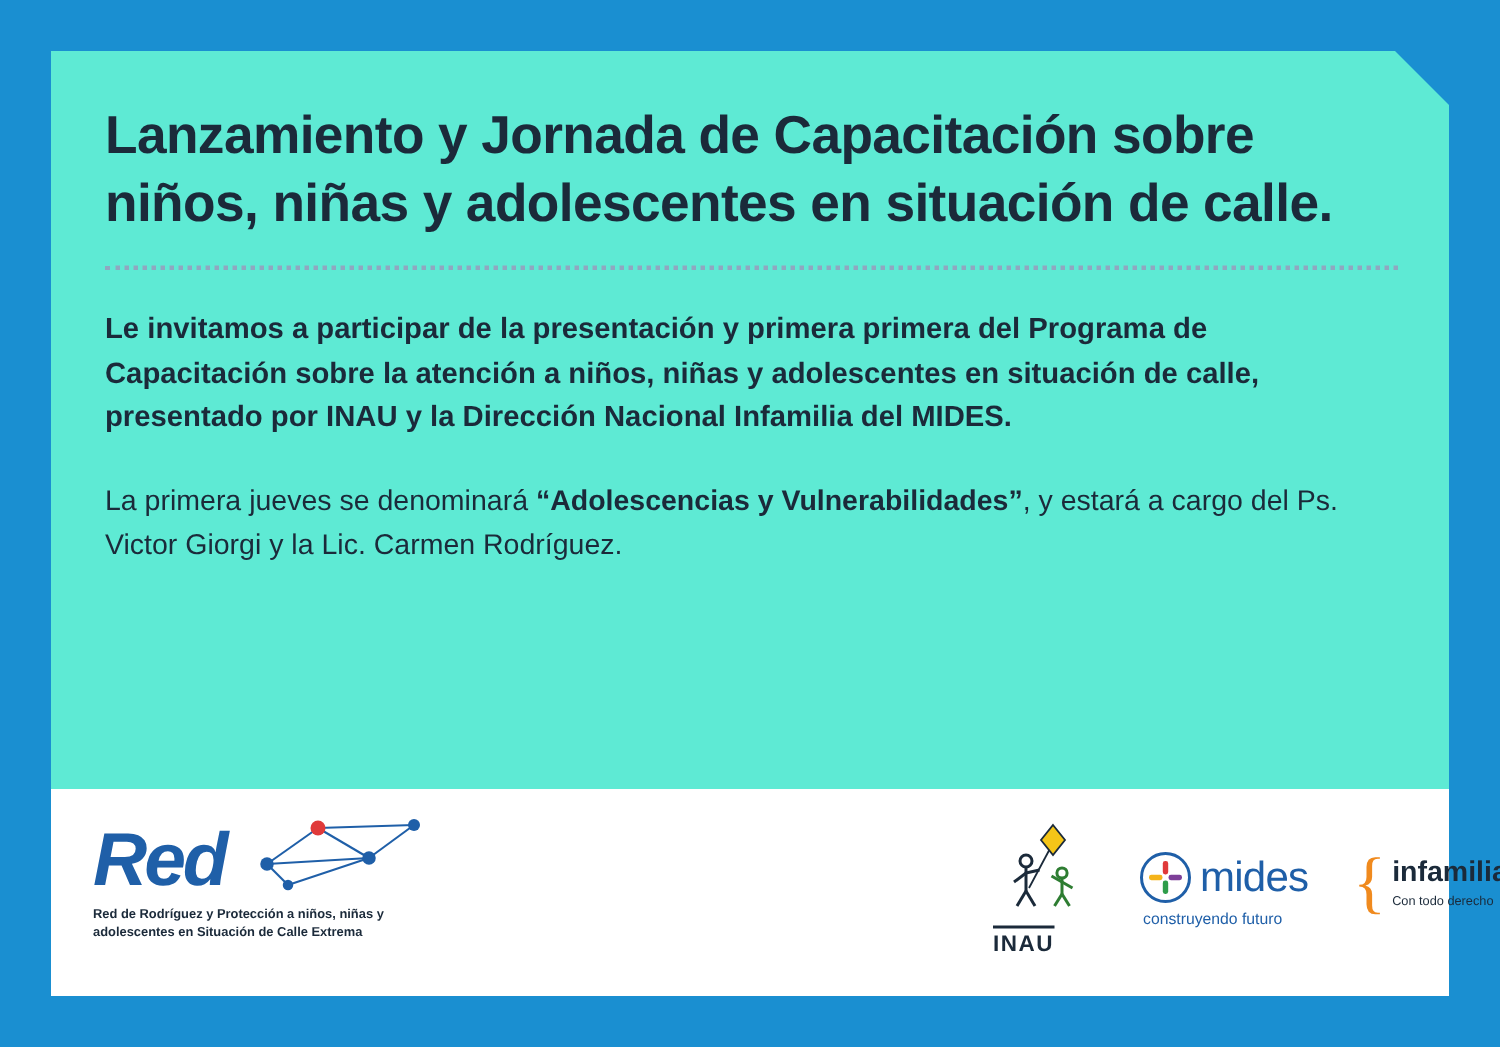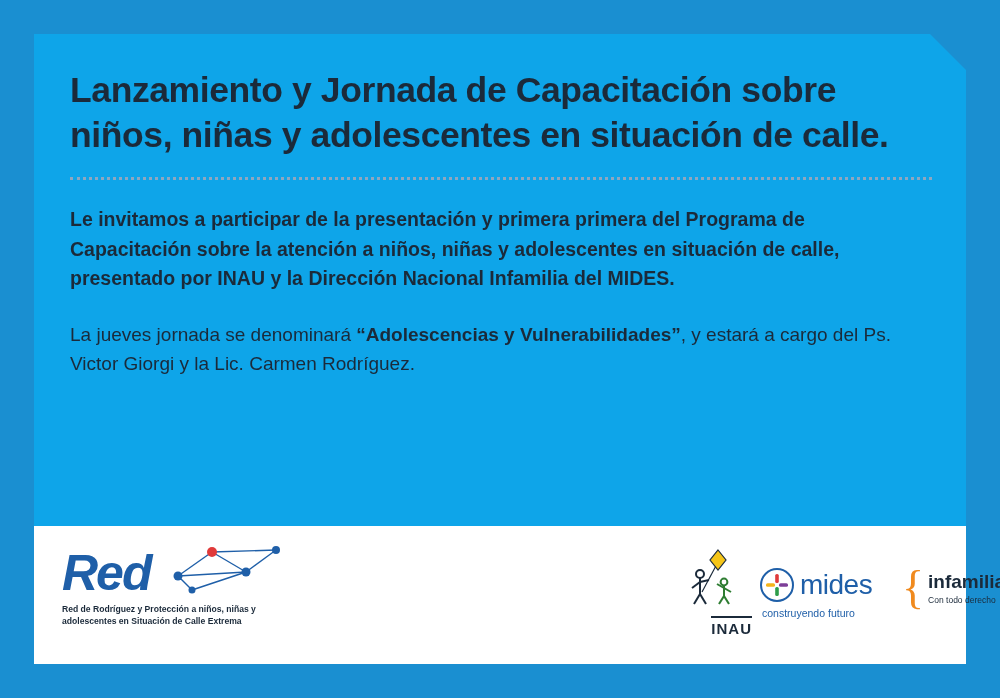--- a/index.html
+++ b/index.html
@@ -18,21 +18,21 @@
     width: 1000px;
     height: 698px;
     background: #1a8fd1;
   }
   .card {
     position: absolute;
     left: 34px;
     top: 34px;
     width: 932px;
     height: 630px;
-    background: #0ea5e9;
+    background: #5eead4;
     box-sizing: border-box;
   }
   
   .card-clip {
     position: absolute;
     right: 0;
     top: 0;
     width: 0;
     height: 0;
     border-top: 36px solid #1a8fd1;
@@ -137,21 +137,21 @@
     margin-top: 6px;
     font-weight: bold;
     max-width: 200px;
   }
   
   .logo-inau {
     position: absolute;
     left: 628px;
     top: 22px;
     width: 90px;
-    text-align: right;
+    text-align: left;
   }
   .inau-word {
     font-size: 15px;
     font-weight: bold;
     color: #1b2a3a;
     letter-spacing: 1px;
     margin-top: 2px;
     border-top: 2px solid #1b2a3a;
     padding-top: 2px;
     display: inline-block;
@@ -217,21 +217,21 @@
     <div class="card-clip"></div>
 
     <div class="content">
       <h1 class="title">Lanzamiento y Jornada de Capacitación sobre niños, niñas y adolescentes en situación de calle.</h1>
 
       <div class="divider"></div>
 
       <p class="lead">Le invitamos a participar de la presentación y primera primera del Programa de Capacitación sobre la atención a niños, niñas y adolescentes en situación de calle, presentado por INAU y la Dirección Nacional Infamilia del MIDES.</p>
 
       <p class="para">
-        <span>La jueves jornada se denominará </span><b>“Adolescencias y Vulnerabilidades”</b><span>, y estará a cargo del Ps. Victor Giorgi y la Lic. Carmen Rodríguez.</span>
+        <span>La primera jueves se denominará </span><b>“Adolescencias y Vulnerabilidades”</b><span>, y estará a cargo del Ps. Victor Giorgi y la Lic. Carmen Rodríguez.</span>
       </p>
 
     </div>
 
     <div class="footer">
       <div class="footer-inner">
 
         <div class="logo-red">
           <div style="position:relative; display:inline-block;">
             <span class="red-word">Red</span>

